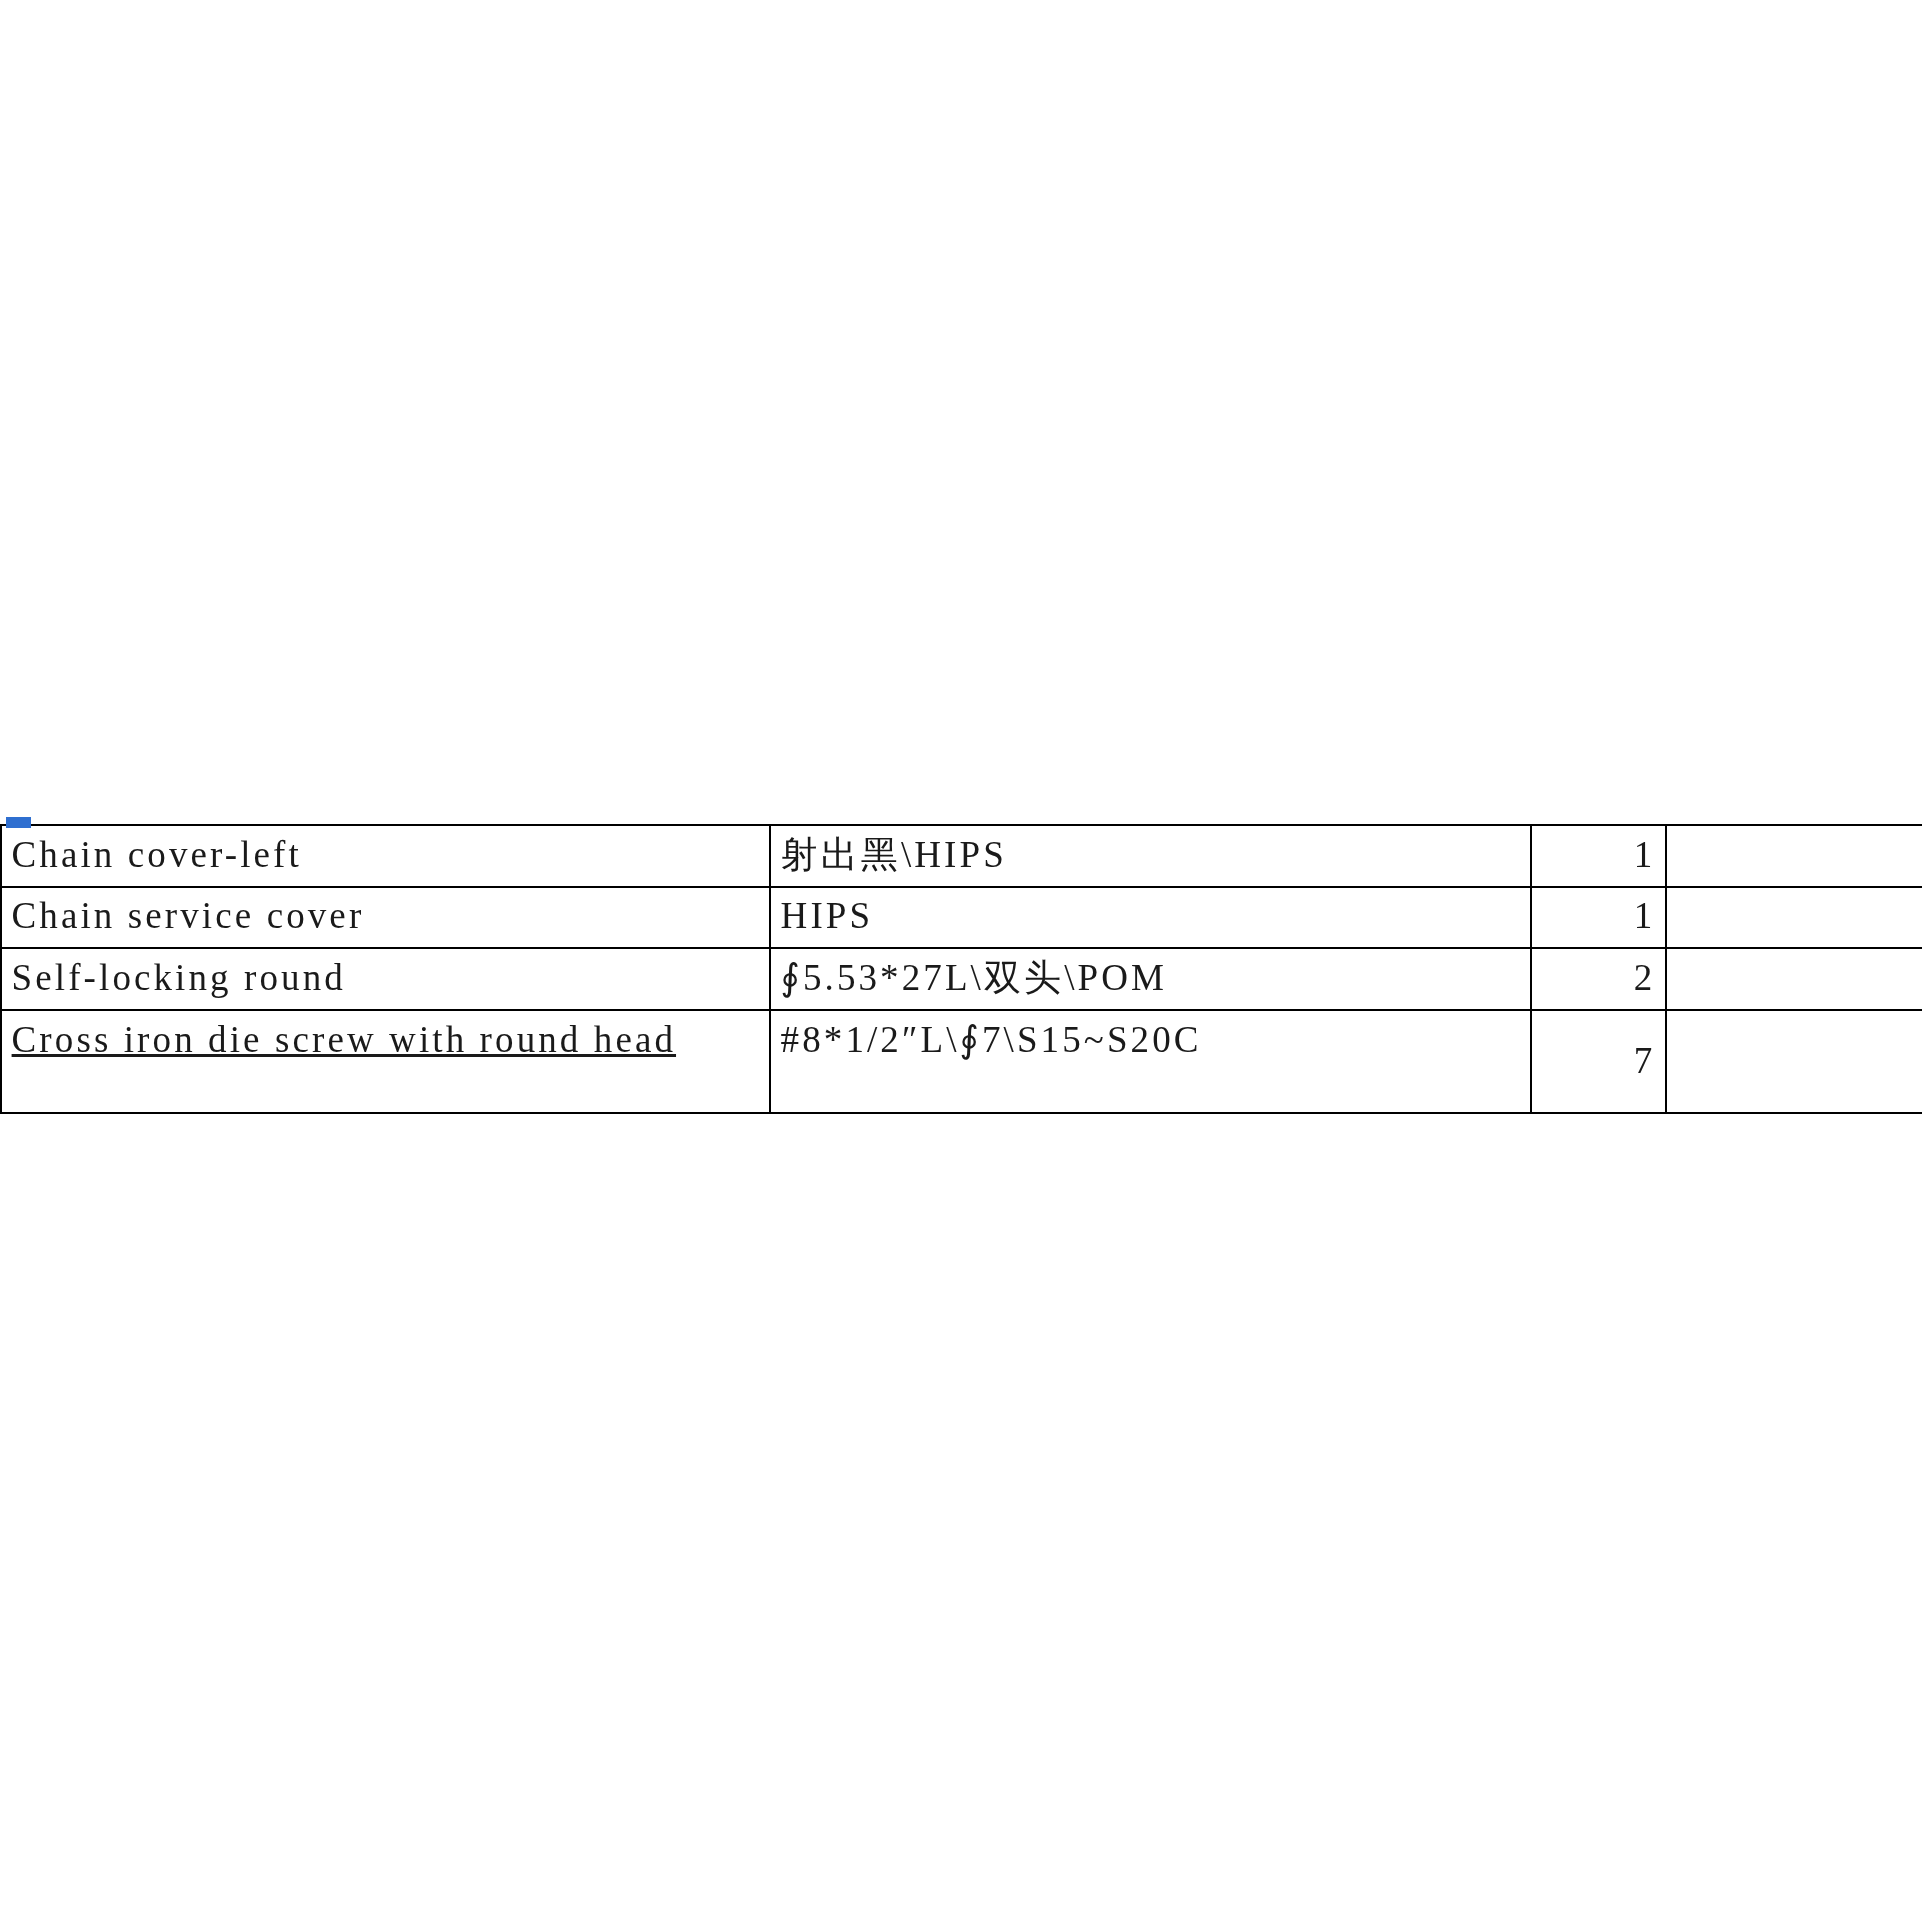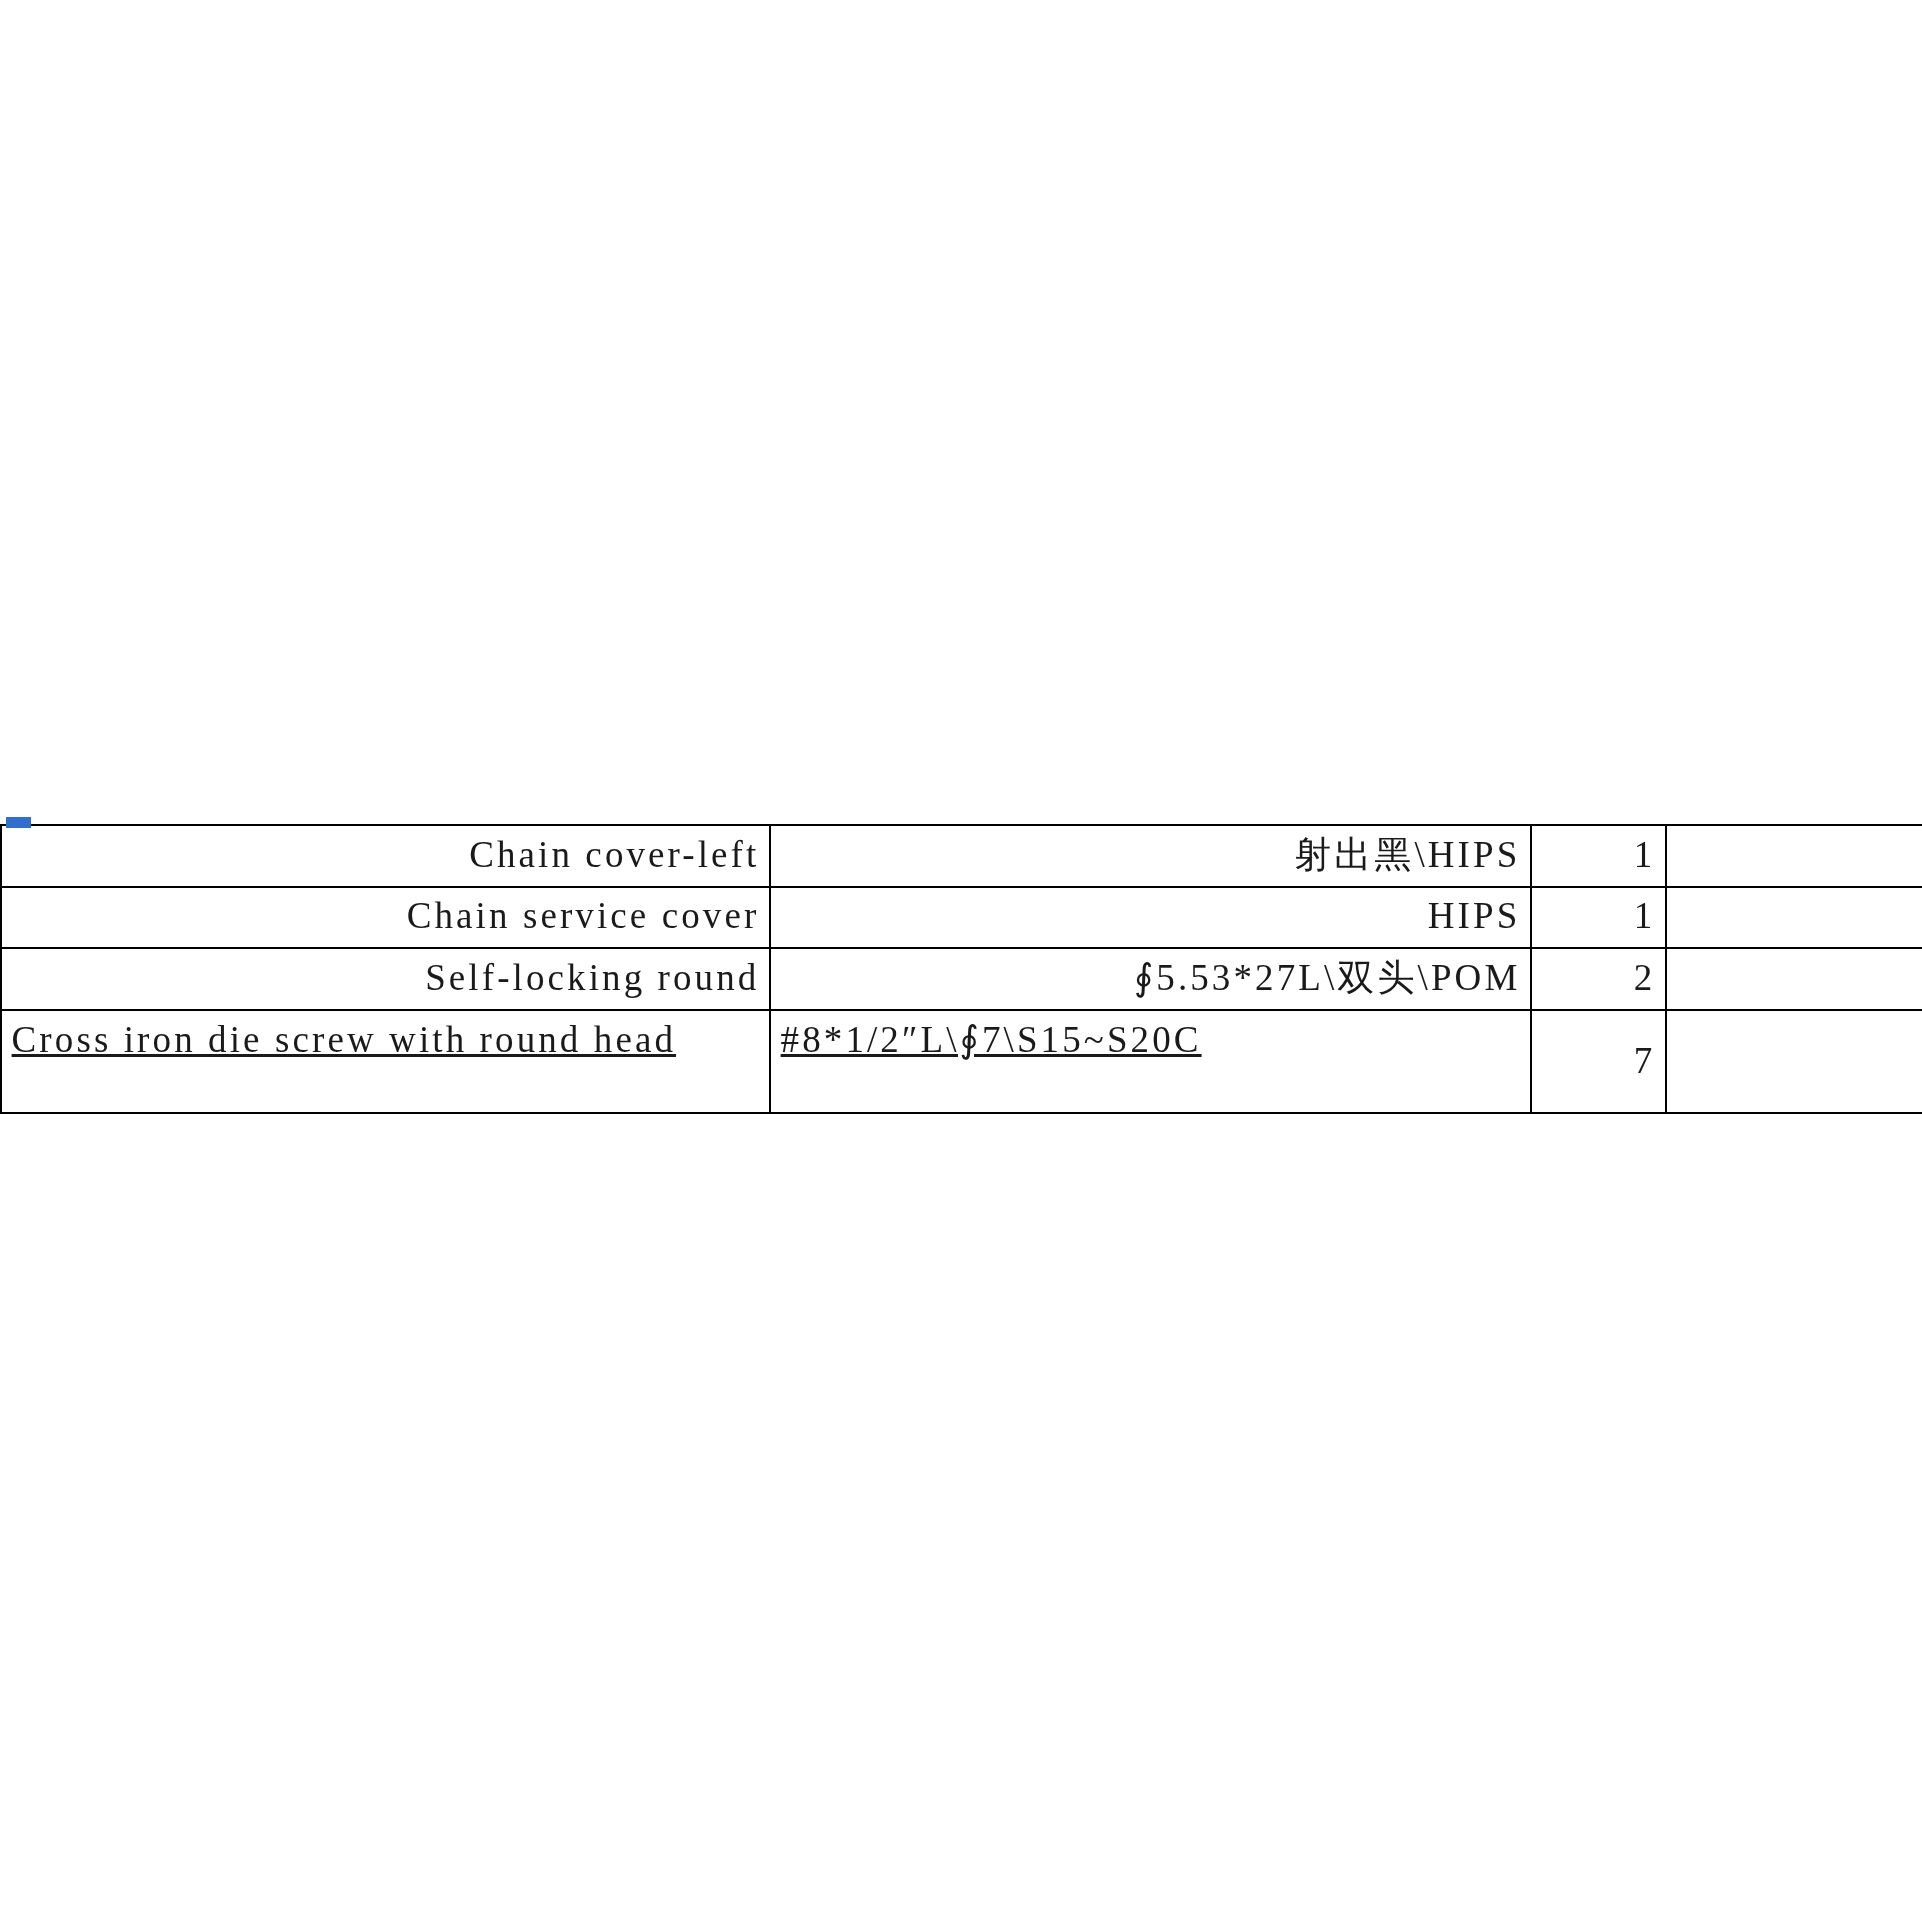--- a/index.html
+++ b/index.html
@@ -57,25 +57,25 @@
   col.c-spec { width: 761px; }
   col.c-qty  { width: 135px; }
   col.c-idx  { width: 314px; }
 
   td.name { text-align: left; }
   td.spec { text-align: left; margin-top: 44px; }
   td.qty  { text-align: right; padding-right: 21px; }
   td.idx  { text-align: right; padding-right: 17.3px; }
 
   
-  tr.r-single td { height: 44px; text-align: right; }
+  tr.r-single td { height: 44px; }
   
   tr.r-tall td { height: 92px; }
   tr.r-tall td.name { vertical-align: top; text-decoration: underline; }
-  tr.r-tall td.spec { vertical-align: top; text-decoration: underline; }
+  tr.r-tall td.spec { vertical-align: top; }
 </style>
 </head>
 <body>
 
 <div id="page">
 
   <div class="sel-handle"></div>
 
   <div class="table-wrap">
     <table class="parts">

